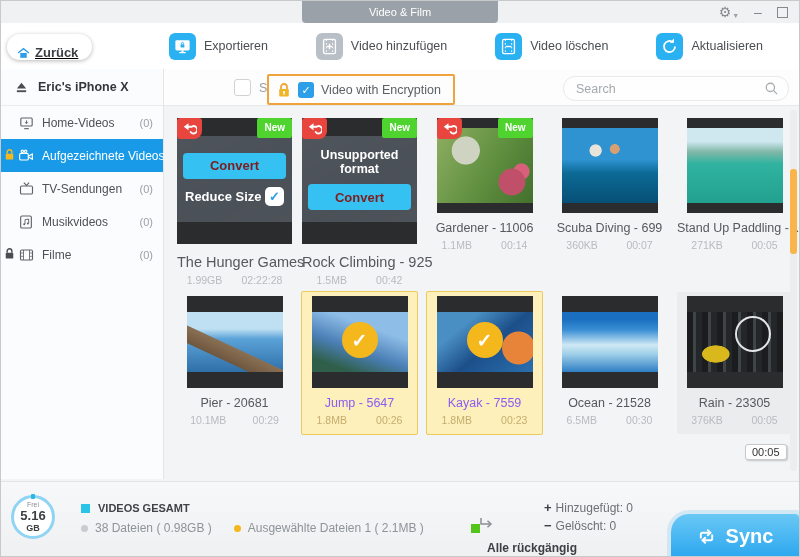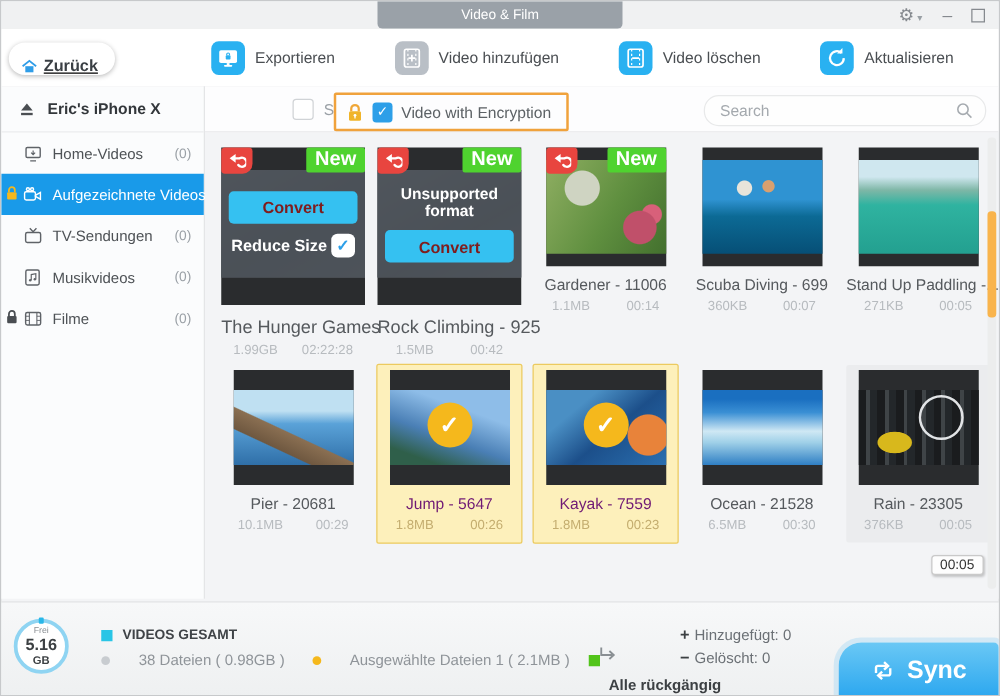--- a/index.html
+++ b/index.html
@@ -68,50 +68,50 @@
   .cvbtn{height:26px;background:#35c1f1;border-radius:4px;color:#7f1d1d;font-size:13px;font-weight:bold;
          display:flex;align-items:center;justify-content:center;}
   .note{color:#fff;font-size:12.5px;font-weight:bold;text-align:center;}
   .noterow{display:flex;align-items:center;justify-content:space-between;padding:0 2px;}
   .noterow .note{text-align:left;font-size:13px;}
   .cb-white{width:19px;height:19px;background:#fff;border-radius:5px;color:#2d9fe8;font-size:13px;font-weight:bold;
             line-height:19px;text-align:center;}
   .badge-undo{position:absolute;left:0;top:0;width:25px;height:21px;background:#e8453f;border-radius:3px 3px 8px 3px;
               display:flex;align-items:center;justify-content:center;}
   .badge-new{position:absolute;right:0;top:0;height:20px;padding:0 7px;background:#4fd32f;border-radius:2px;
-             color:#fff;font-size:16px;font-weight:bold;line-height:20px;}
+             color:#fff;font-size:10px;font-weight:bold;line-height:20px;}
   .selcheck{position:absolute;left:50%;top:26px;transform:translateX(-50%);width:36px;height:36px;border-radius:50%;
             background:#f5b81c;color:#fff;font-size:19px;font-weight:bold;display:flex;align-items:center;justify-content:center;}
   .hring{position:absolute;right:12px;top:20px;width:32px;height:32px;border:2.5px solid #eceef0;border-radius:50%;opacity:.95;}
   .ctitle{margin-top:8px;text-align:center;font-size:12.5px;color:#55595d;white-space:nowrap;}
   .card.convert .ctitle{font-size:14.5px;margin-top:10px;}
   .cmeta{margin-top:4px;display:flex;justify-content:space-around;font-size:10.5px;color:#b7bbbf;}
   .row1 .card{padding-top:4px;border-radius:2px;}
   .card.sel{background:#fdf0bb;border:1px solid #ecca5f;margin:-1px;padding-bottom:8px;}
-  .card.sel .ctitle{color:#701a75;}
+  .card.sel .ctitle{color:#8b5cf6;}
   .card.sel .cmeta{color:#c4ad6f;}
   .card.hov{background:#ebecee;padding-bottom:8px;}
   
   .sbtrack{position:absolute;right:2px;top:4px;bottom:8px;width:7px;background:#eceded;border-radius:3px;}
   .sbthumb{position:absolute;right:2px;top:63px;width:7px;height:85px;background:#f9b44c;border-radius:3px;}
   .tooltip{position:absolute;left:744px;top:443px;background:#fdfdfd;border:1px solid #c9c9c9;border-radius:3px;
            box-shadow:1px 1px 2px rgba(0,0,0,.2);font-size:11px;color:#333;padding:1px 6px;}
   
   .footer{position:absolute;left:0;right:0;top:480px;height:77px;background:linear-gradient(#f7f8f9,#eef0f1);border-top:1px solid #e3e4e6;}
   .ring{position:absolute;left:10px;top:13px;width:44px;height:44px;border:3px solid #8fd4f2;border-radius:50%;
         background:#fff;display:flex;flex-direction:column;align-items:center;justify-content:center;box-sizing:border-box;}
   .ring::before{content:"";position:absolute;top:-4px;left:50%;transform:translateX(-50%);width:4px;height:5px;background:#29b7e8;border-radius:1px;}
   .ring .fl{font-size:7px;color:#8a8f93;line-height:8px;}
   .ring .fv{font-size:13px;font-weight:bold;color:#3c4043;line-height:14px;}
   .ring .fu{font-size:9px;font-weight:bold;color:#3c4043;line-height:10px;}
   .f-line1{position:absolute;left:80px;top:20px;display:flex;align-items:center;gap:8px;}
   .sq-cyan{width:9px;height:9px;background:#29c5e6;}
   .f-line1 .lb{font-size:11px;font-weight:bold;color:#3f4347;}
   .f-line2{position:absolute;left:80px;top:39px;display:flex;align-items:center;gap:22px;}
-  .f-stat{display:flex;align-items:center;gap:23px;font-size:12px;color:#8f9499;justify-content:flex-end;}
+  .f-stat{display:flex;align-items:center;gap:7px;font-size:12px;color:#8f9499;justify-content:flex-end;}
   .dot{width:7px;height:7px;border-radius:50%;}
   .dot-gray{background:#c8ccd0;} .dot-yel{background:#f5b81c;}
   .f-undo{position:absolute;left:470px;top:19px;display:flex;align-items:center;gap:7px;}
   .sq-green{width:9px;height:9px;background:#52c41a;}
   .f-undo .lb{font-size:12px;font-weight:bold;color:#3c4043;margin-top:40px;}
   .f-return{position:absolute;left:478px;top:35px;color:#8a8f93;}
   .f-adds{position:absolute;left:543px;top:17px;font-size:12px;color:#6b7075;line-height:17px;}
   .f-adds b{color:#3c4043;font-size:13px;margin-right:4px;}
   .syncbtn{position:absolute;right:0;bottom:0;width:128px;height:45px;border-radius:18px 4px 0 0;
            background:linear-gradient(#6ac8f5,#2aa6ef);box-shadow:0 0 0 4px rgba(170,218,245,.45);

